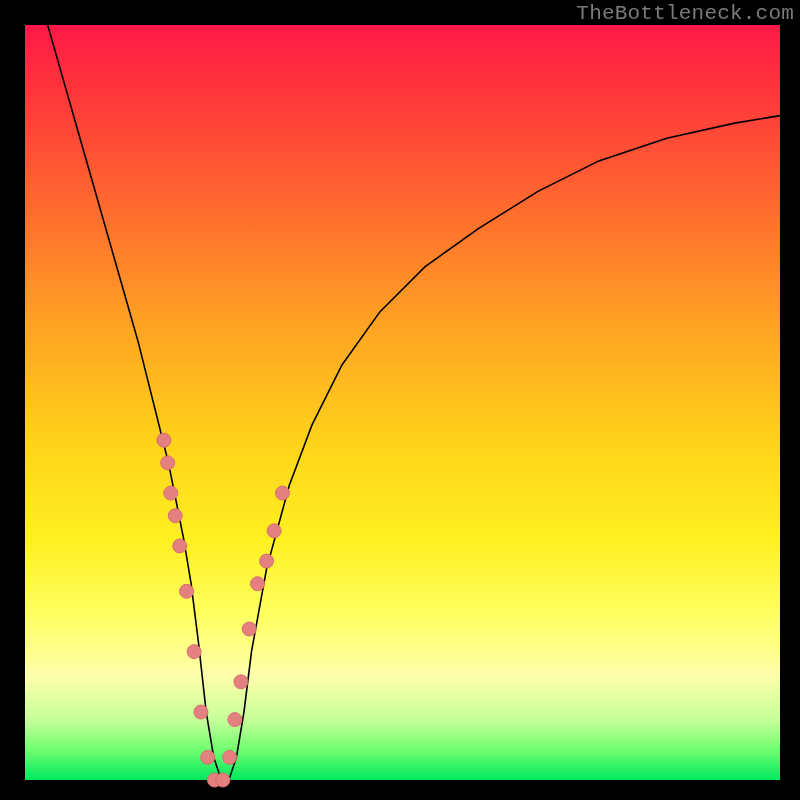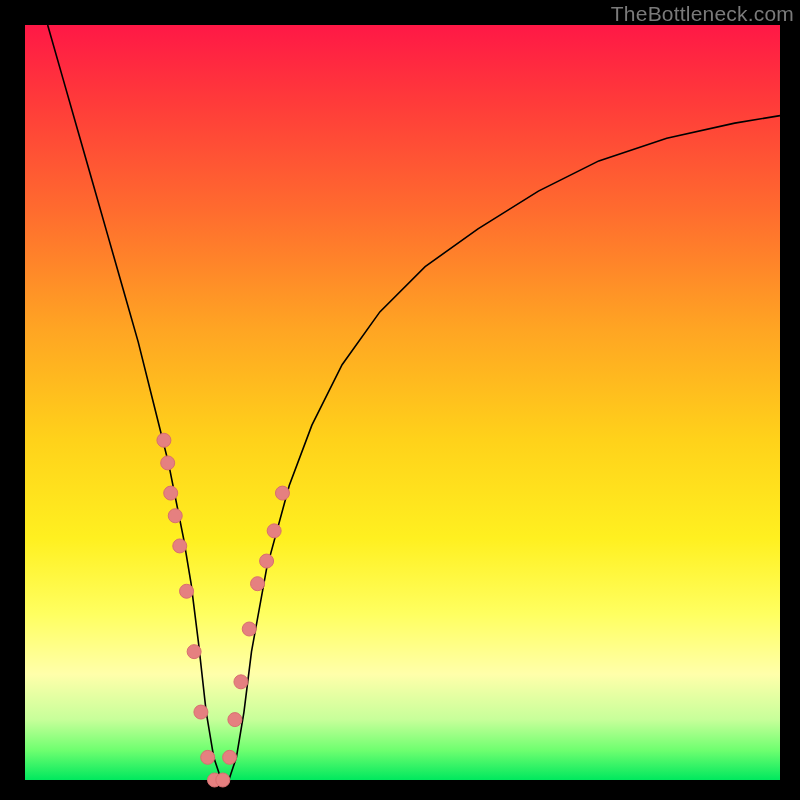--- a/index.html
+++ b/index.html
@@ -8,20 +8,21 @@
     width: 800px;
     height: 800px;
     overflow: hidden;
     font-family: Arial, Helvetica, sans-serif;
   }
   .frame {
     width: 800px;
     height: 800px;
     background: #000;
     position: relative;
+    font-family: Liberation Mono, monospace;
   }
   .plot-area {
     position: absolute;
     left: 25px;
     top: 25px;
     width: 755px;
     height: 755px;
     background: linear-gradient(to bottom,
       #ff1846 0%,
       #ff3a3a 10%,

